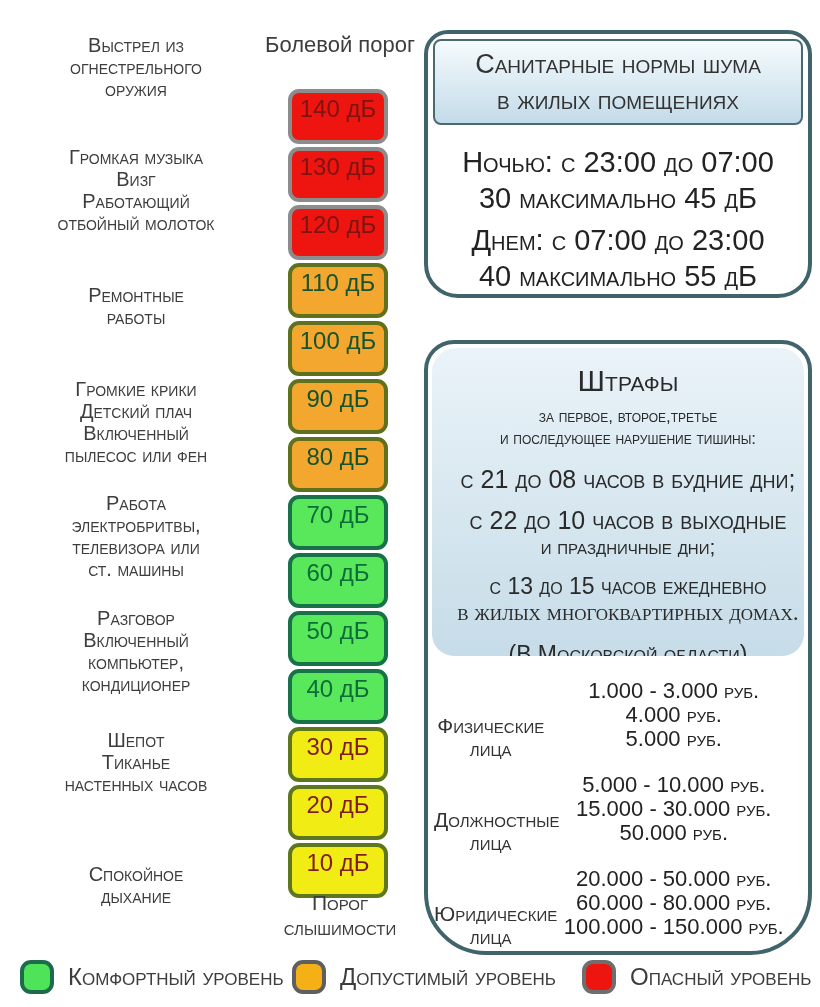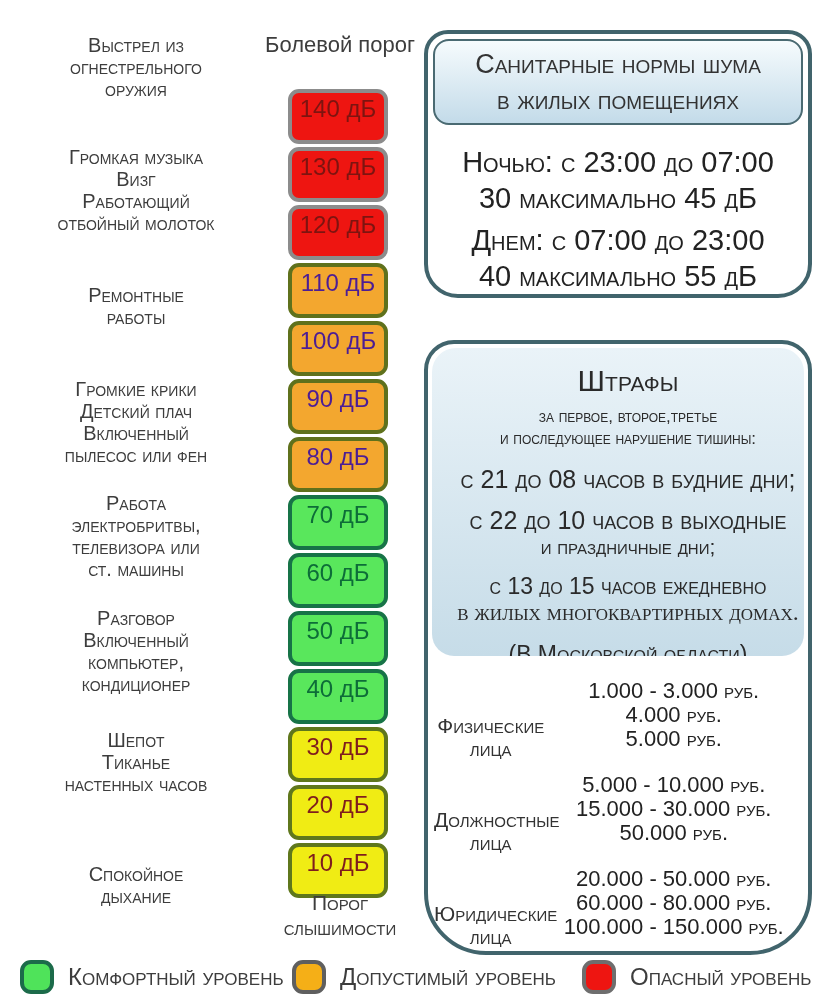--- a/index.html
+++ b/index.html
@@ -14,30 +14,30 @@
   .src-group span{display:block;}
   
   .col-caption{position:absolute;left:262px;width:156px;text-align:center;
     font-size:22px;line-height:26px;color:#3d3d3d;}
   .badge{
     position:absolute;left:288px;width:100px;height:55px;box-sizing:border-box;
     border:4px solid #8c8c8c;border-radius:11px;text-align:center;
     font-size:24px;line-height:31px;font-weight:400;
   }
   .b-danger{background:#ee1511;border-color:#8c8c8c;color:#7d1410;}
-  .b-acceptable{background:#f3a72f;border-color:#5f711c;color:#4c1d95;}
+  .b-acceptable{background:#f3a72f;border-color:#5f711c;color:#14532d;}
   .b-comfort{background:#59e75c;border-color:#177347;color:#0d6d38;}
   .b-quiet{background:#f0ec14;border-color:#5f771c;color:#7f1d1d;}
   
   .norms-box{
     position:absolute;left:424px;top:30px;width:388px;height:268px;box-sizing:border-box;
     border:4px solid #41646c;border-radius:24px 24px 34px 34px;background:#fff;
   }
   .norms-header{
-    margin:5px;height:82px;border:2px solid #4a6a72;border-radius:16px;
+    margin:5px;height:82px;border:2px solid #4a6a72;border-radius:8px;
     background:linear-gradient(#f6fbfd,#c3dbe9);
     display:flex;flex-direction:column;justify-content:center;text-align:center;
     font-size:27px;line-height:36px;color:#333;
   }
   .norms-line{color:#222;font-size:29px;line-height:36px;text-align:center;}
   .norms-line.first{margin-top:19px;}
   .fines-box{
     position:absolute;left:424px;top:340px;width:388px;height:615px;box-sizing:border-box;
     border:4px solid #41646c;border-radius:30px 30px 62px 62px;background:#fff;
   }

